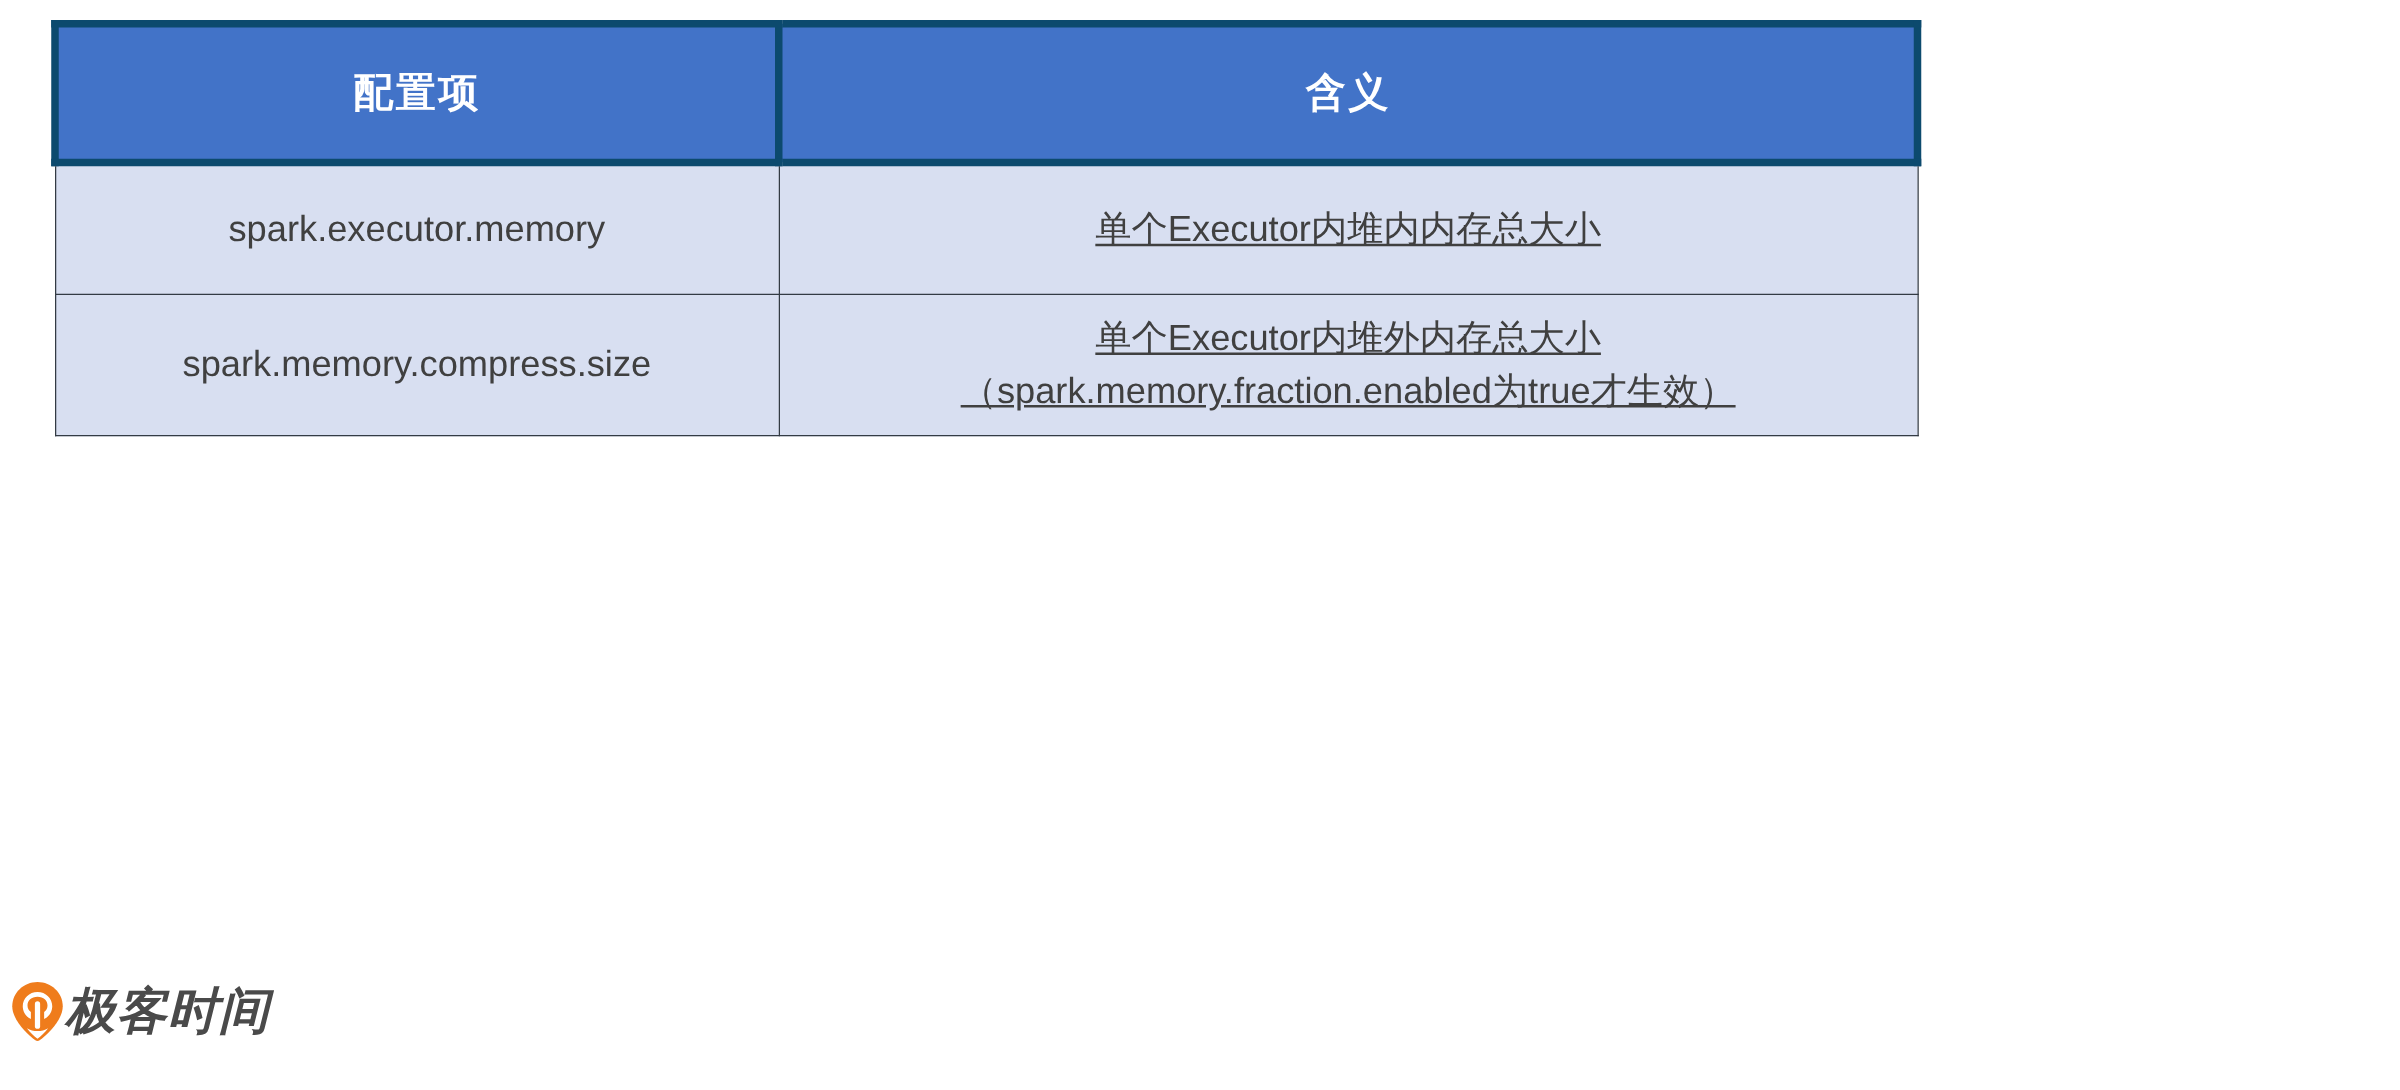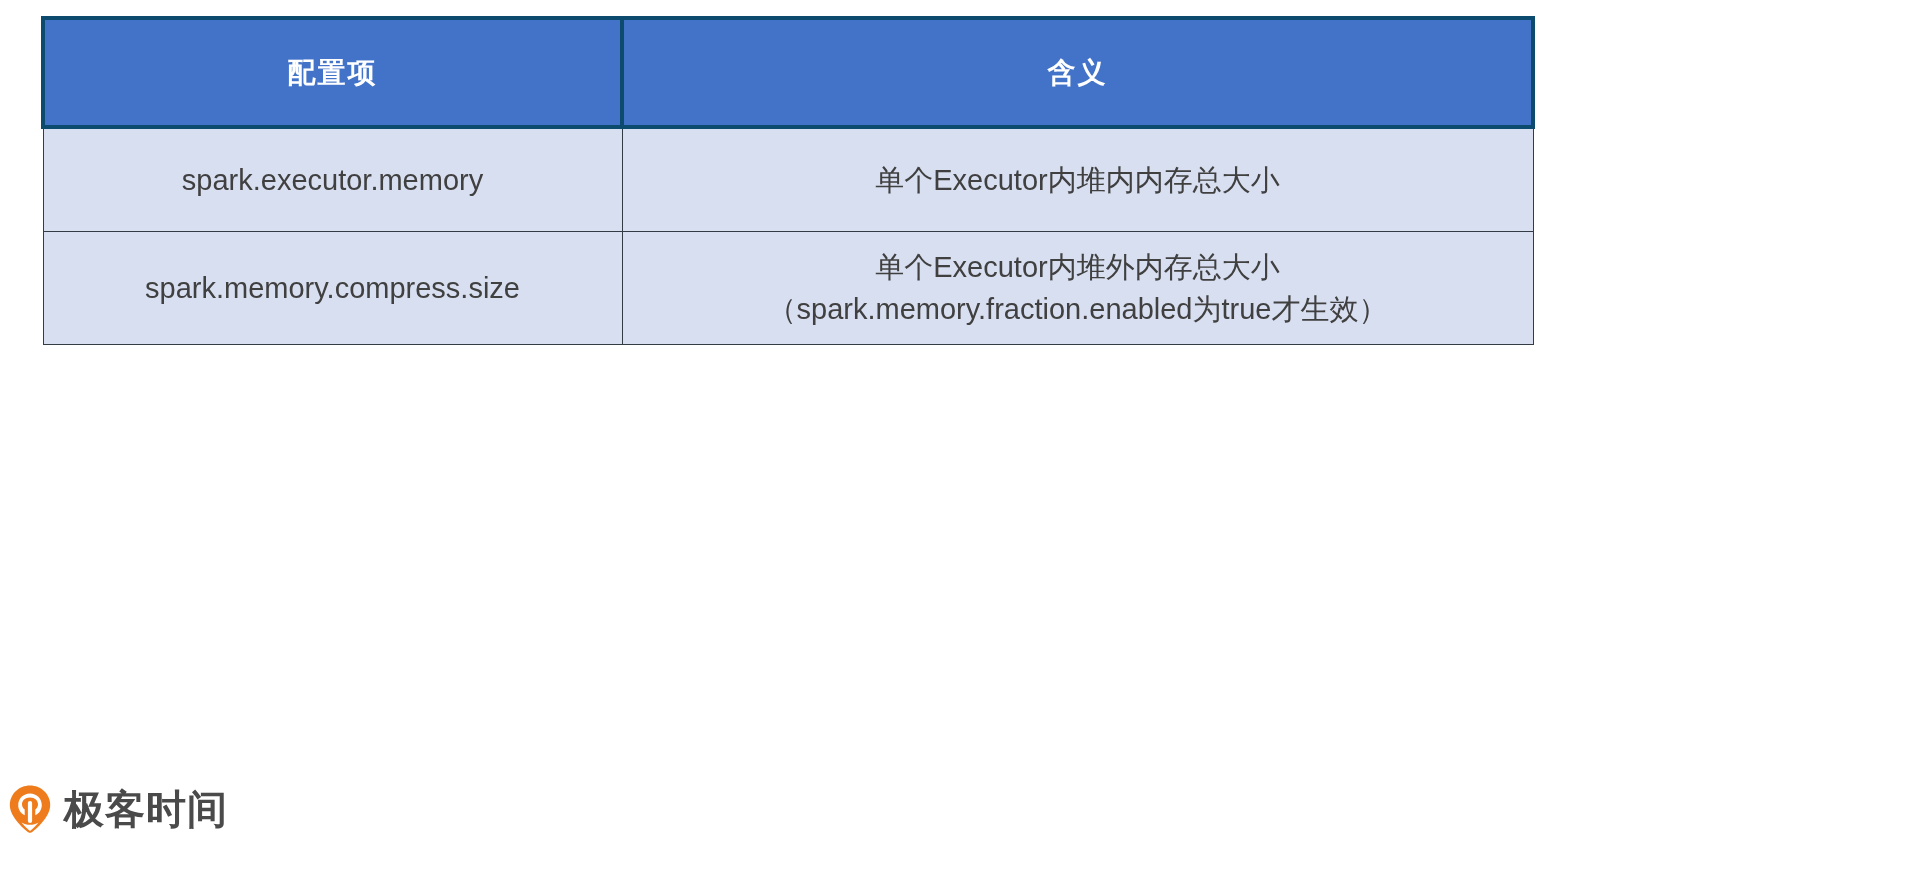--- a/index.html
+++ b/index.html
@@ -36,54 +36,54 @@
     width: 1490px;
     border: 1px solid #333b44;
   }
 
   table.config-table col.col-key   { width: 579px; }
   table.config-table col.col-mean  { width: 911px; }
 
   table.config-table th {
     background: #4273c8;
     color: #ffffff;
-    font-size: 28px;
+    font-size: 32px;
     font-weight: bold;
     text-align: center;
     height: 105px;
     padding: 0 10px;
-    border: 4px solid #0c4a6e;
+    border: 6px solid #0c4a6e;
     letter-spacing: 2px;
   }
 
   table.config-table td {
     background: #d8dff1;
     color: #404040;
     font-size: 29px;
     font-weight: normal;
     text-align: center;
     padding: 14px 14px;
     border: 1px solid #333b44;
     line-height: 1.45;
     vertical-align: middle;
   }
 
   table.config-table tr.row-h1 td { height: 74px; }
   table.config-table tr.row-h2 td { height: 74px; }
 
-  .cell-line { display: block; white-space: nowrap; }
+  .cell-line { display: block; white-space: nowrap; text-decoration: underline; }
 
   
   .footer-logo {
     position: absolute;
     left: 8px;
     top: 784px;
     display: flex;
     align-items: center;
-    gap: 12px;
+    font-style: italic;
   }
   .logo-mark {
     width: 44px;
     height: 50px;
     position: relative;
     flex: 0 0 auto;
   }
   .logo-mark svg { display: block; }
   .logo-text {
     font-size: 40px;

